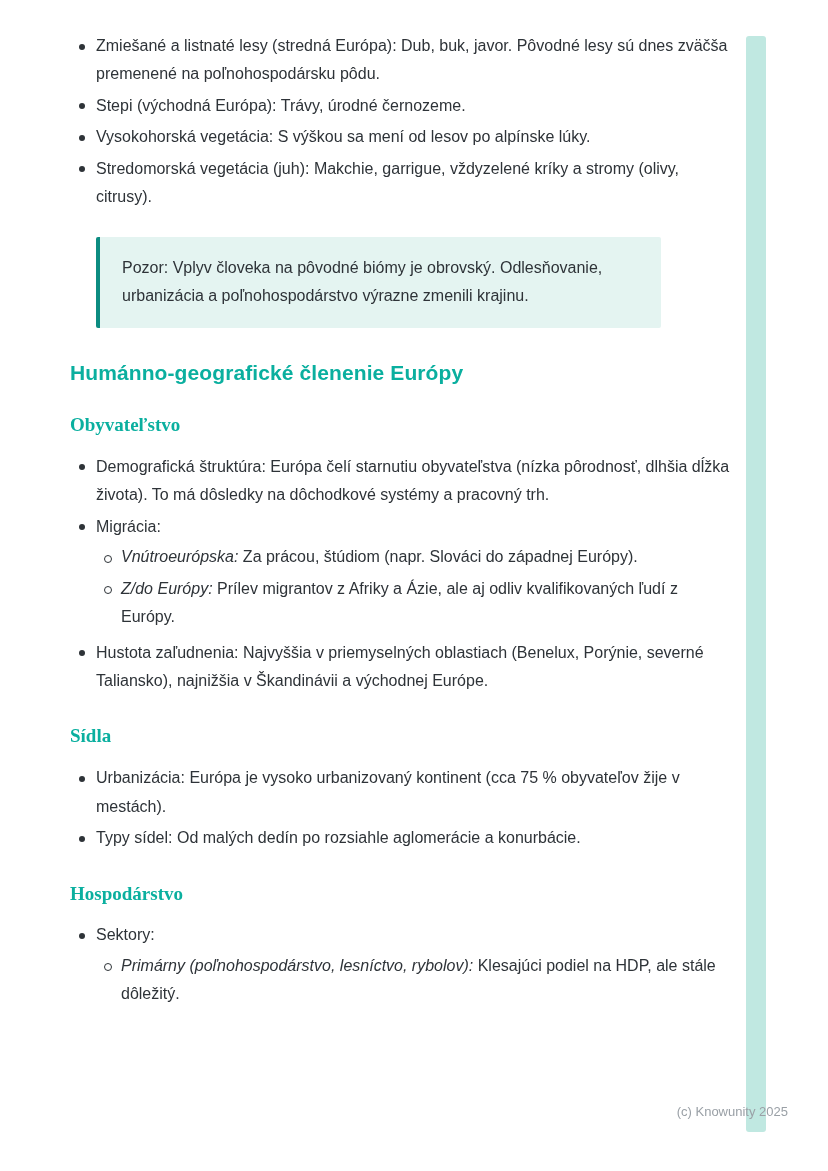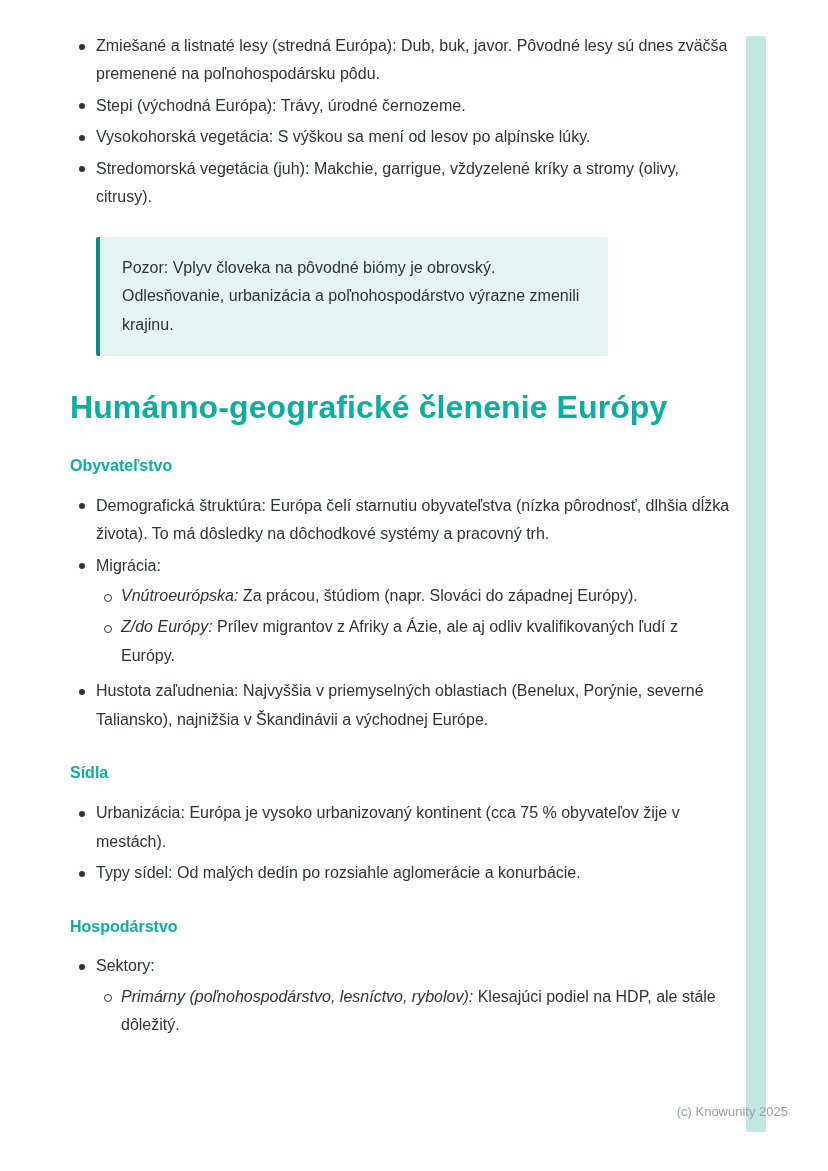--- a/index.html
+++ b/index.html
@@ -66,42 +66,43 @@
     border-radius: 50%;
     background: transparent;
     border: 1.4px solid var(--text, #2e3338);
   }
 
   .lead  { font-weight: normal; }
   .ilead { font-style: italic; text-align: right; }
 
   .callout {
     margin: 25px 0 0 26px;
-    width: 512px;
+    width: 565px;
     background: var(--callout-bg, #e4f4f1);
     border-left: 4px solid var(--callout-border, #0c8c81);
     border-radius: 2px;
     padding: 17px 20px 17px 22px;
   }
 
   h1 {
     margin-top: 31px;
-    font-size: 32px;
+    font-size: 21px;
     line-height: 1.3;
     font-weight: bold;
     color: var(--accent, #0aaf9f);
     letter-spacing: 0.1px;
   }
   h2 {
     margin-top: 29px;
     margin-bottom: 15px;
-    font-size: 16px;
+    font-size: 19px;
     line-height: 1.3;
     font-weight: bold;
     color: var(--accent, #0aaf9f);
+    font-family: Liberation Serif, serif;
   }
   h1 + h2 { margin-top: 27px; }
   h2 + ul.bullets { margin-top: 0; }
   ul.bullets { margin-top: 4px; }
 
   .copyright {
     position: absolute;
     right: 40px;
     bottom: 52px;
     font-size: 13px;

